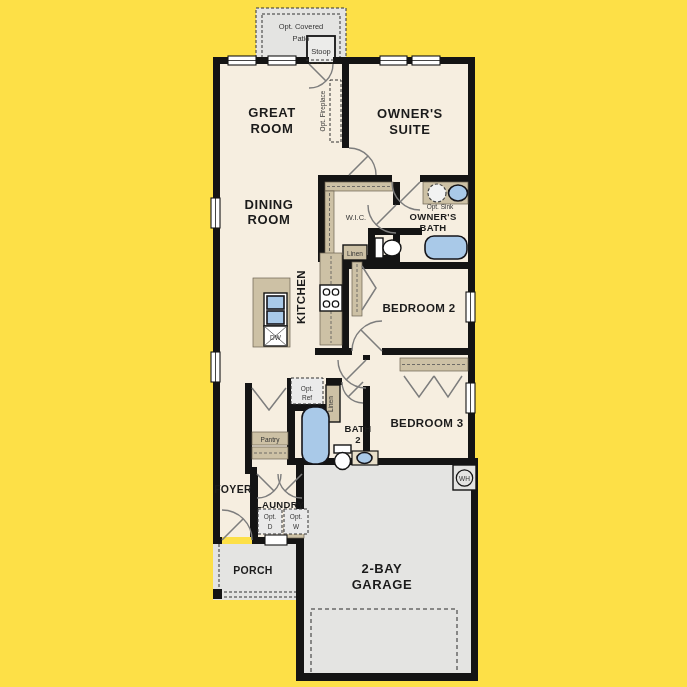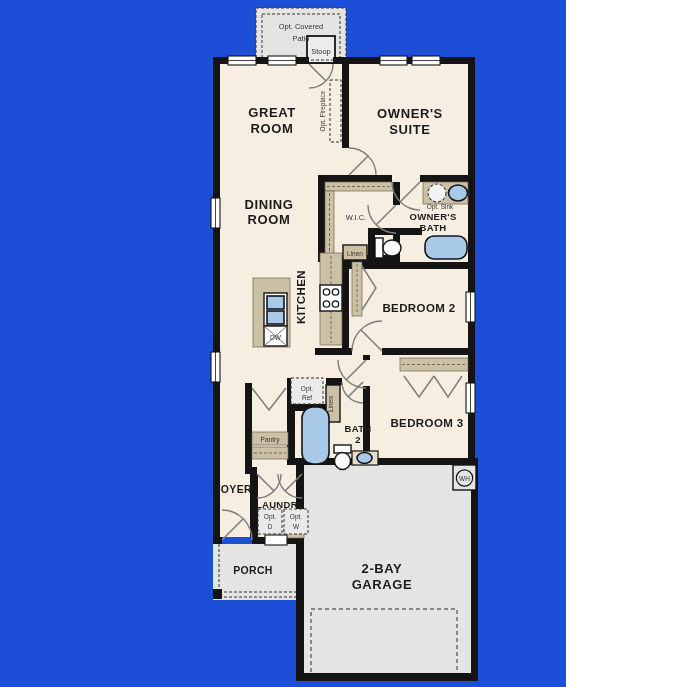--- a/index.html
+++ b/index.html
@@ -1,16 +1,16 @@
 <!DOCTYPE html>
 <html><head>
 <meta charset="utf-8">
 <style>
   html,body{margin:0;padding:0;background:#ffffff;}
-  #stage{position:relative;width:566px;height:687px;background:#1d4ed8;overflow:hidden;
+  #stage{position:relative;width:687px;height:687px;background:#fde047;overflow:hidden;
          font-family:"Liberation Sans", sans-serif;}
   svg{display:block;}
   text{font-family:"Liberation Sans", sans-serif;}
   .room    {font-weight:bold;font-size:13px;fill:#1b1b1b;text-anchor:middle;letter-spacing:.6px;}
   .room-md {font-weight:bold;font-size:11.5px;fill:#1b1b1b;text-anchor:middle;letter-spacing:.4px;}
   .room-sm {font-weight:bold;font-size:9.5px;fill:#1b1b1b;text-anchor:middle;letter-spacing:.3px;}
   .feat    {font-size:7.5px;fill:#333;text-anchor:middle;}
   .feat-sm {font-size:6.5px;fill:#333;text-anchor:middle;}
   .wall    {fill:#141414;}
   .floor   {fill:#f6eee0;}

